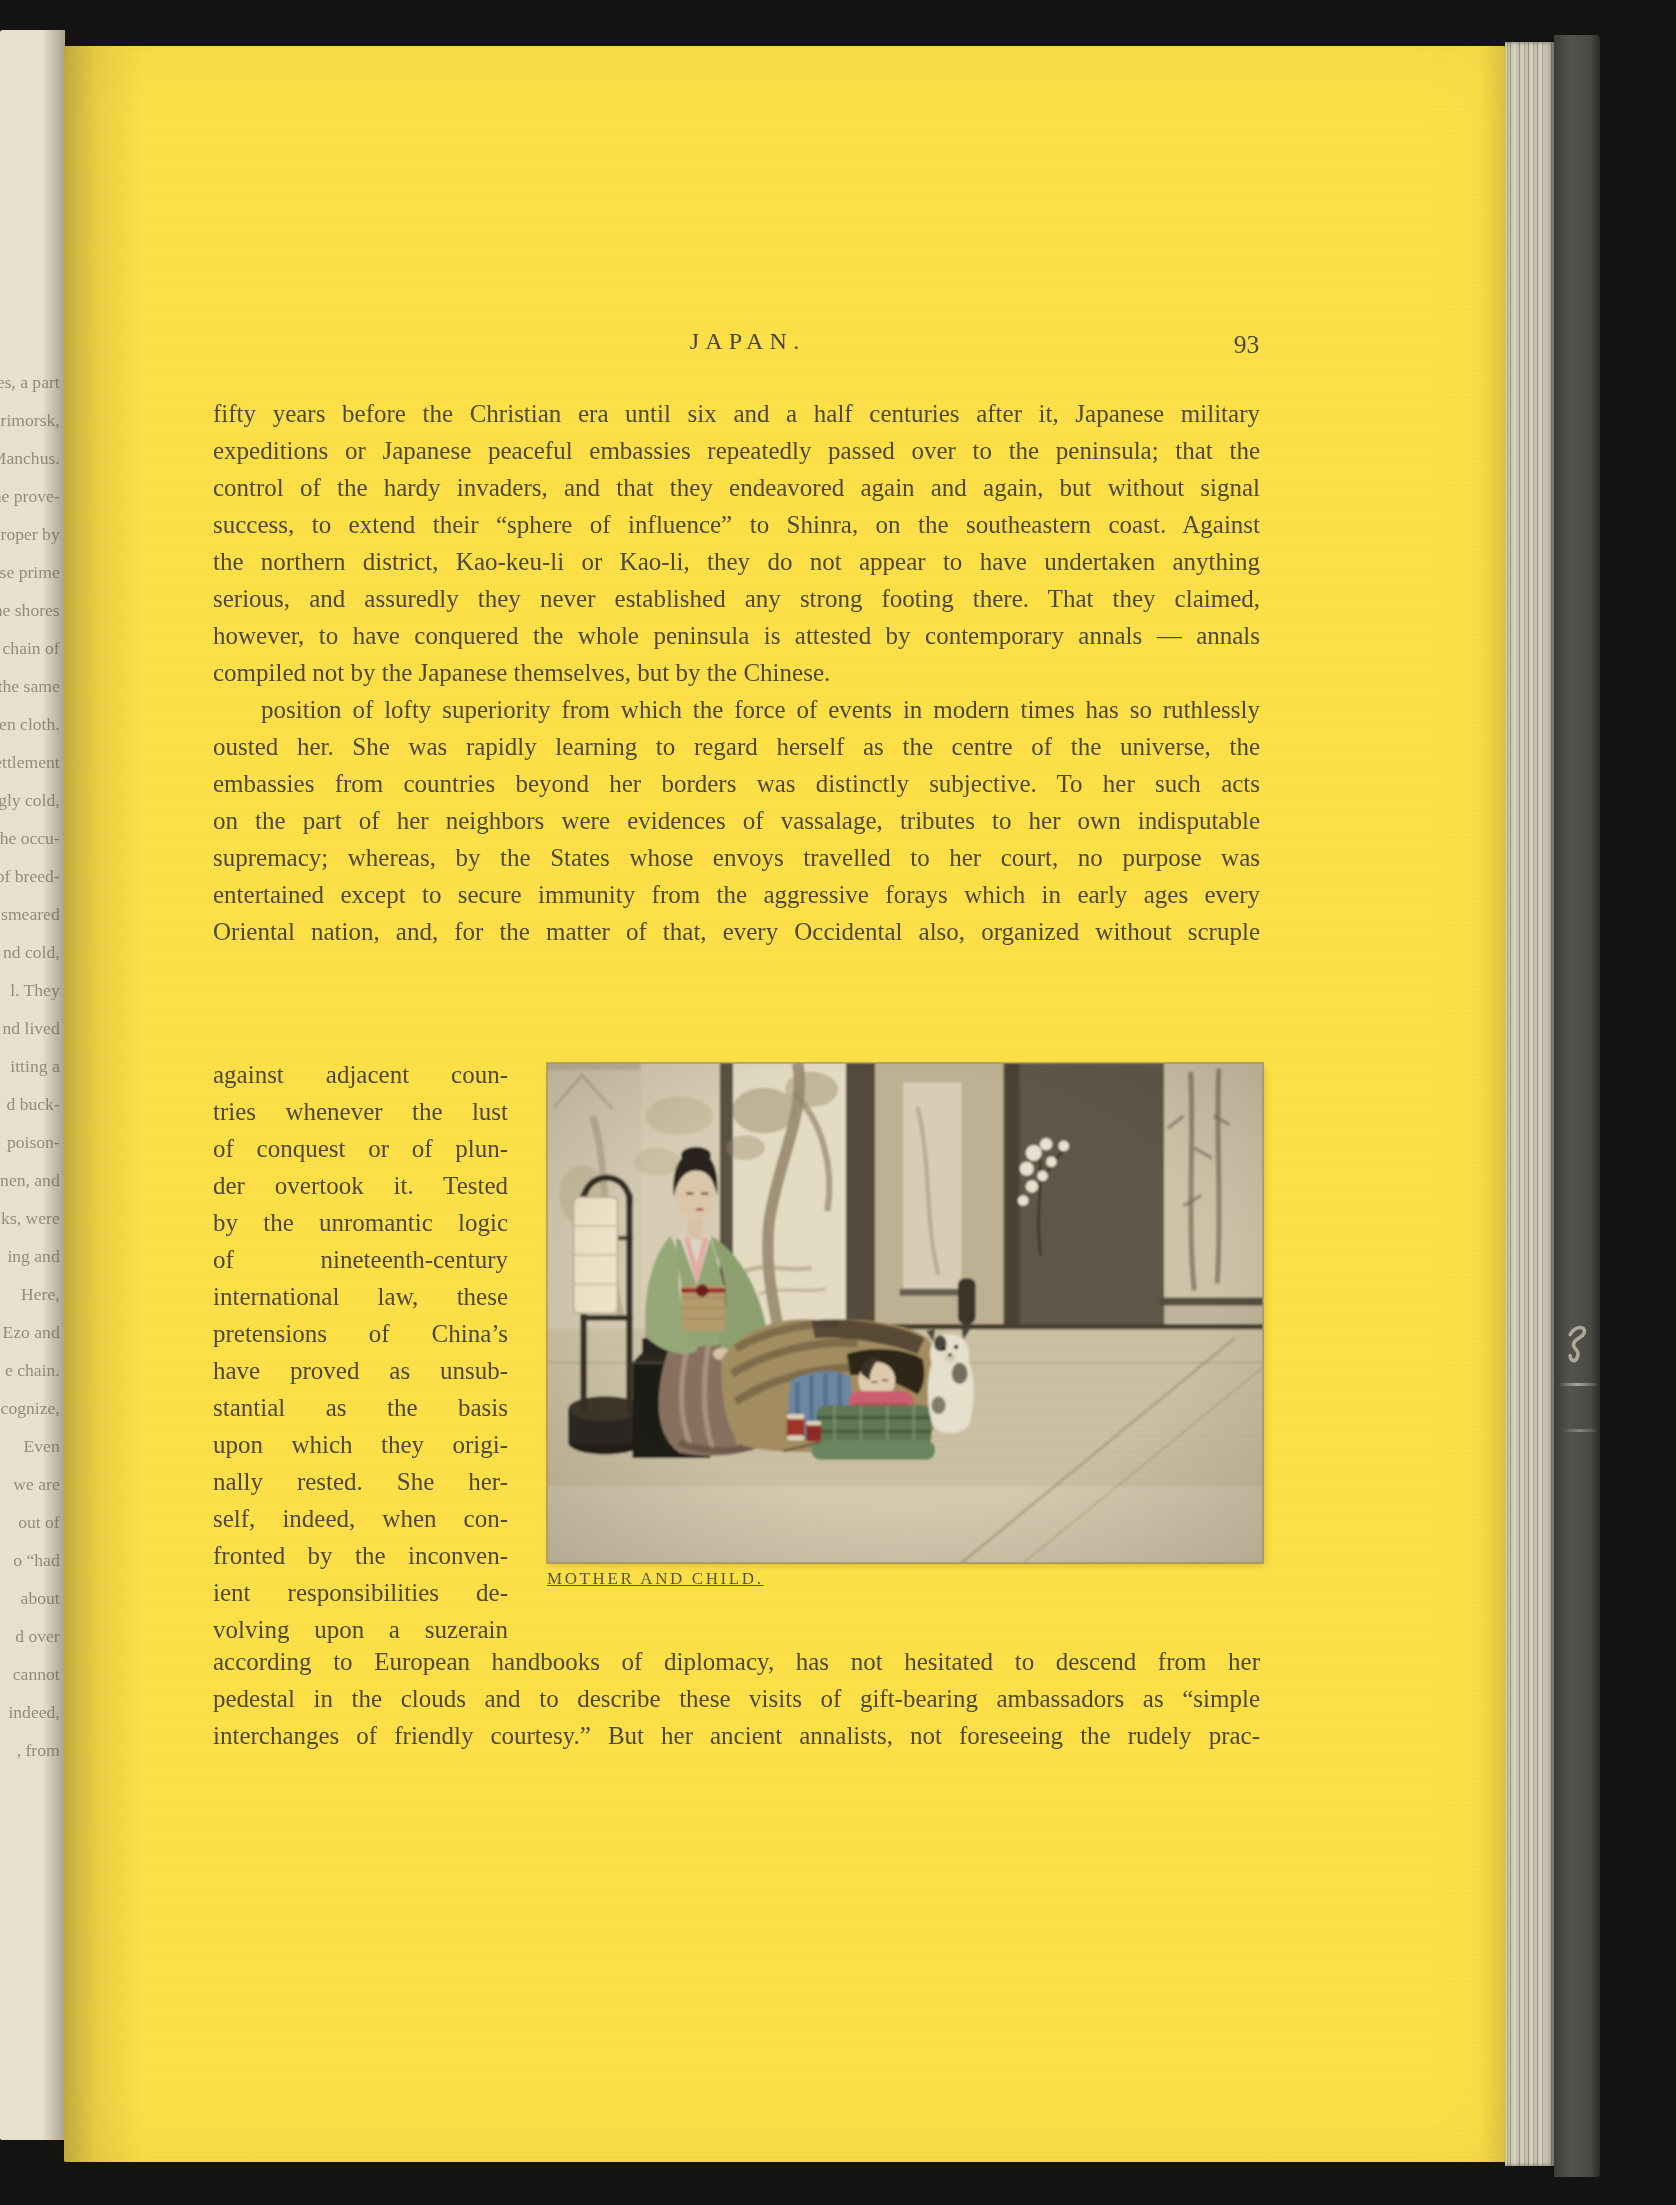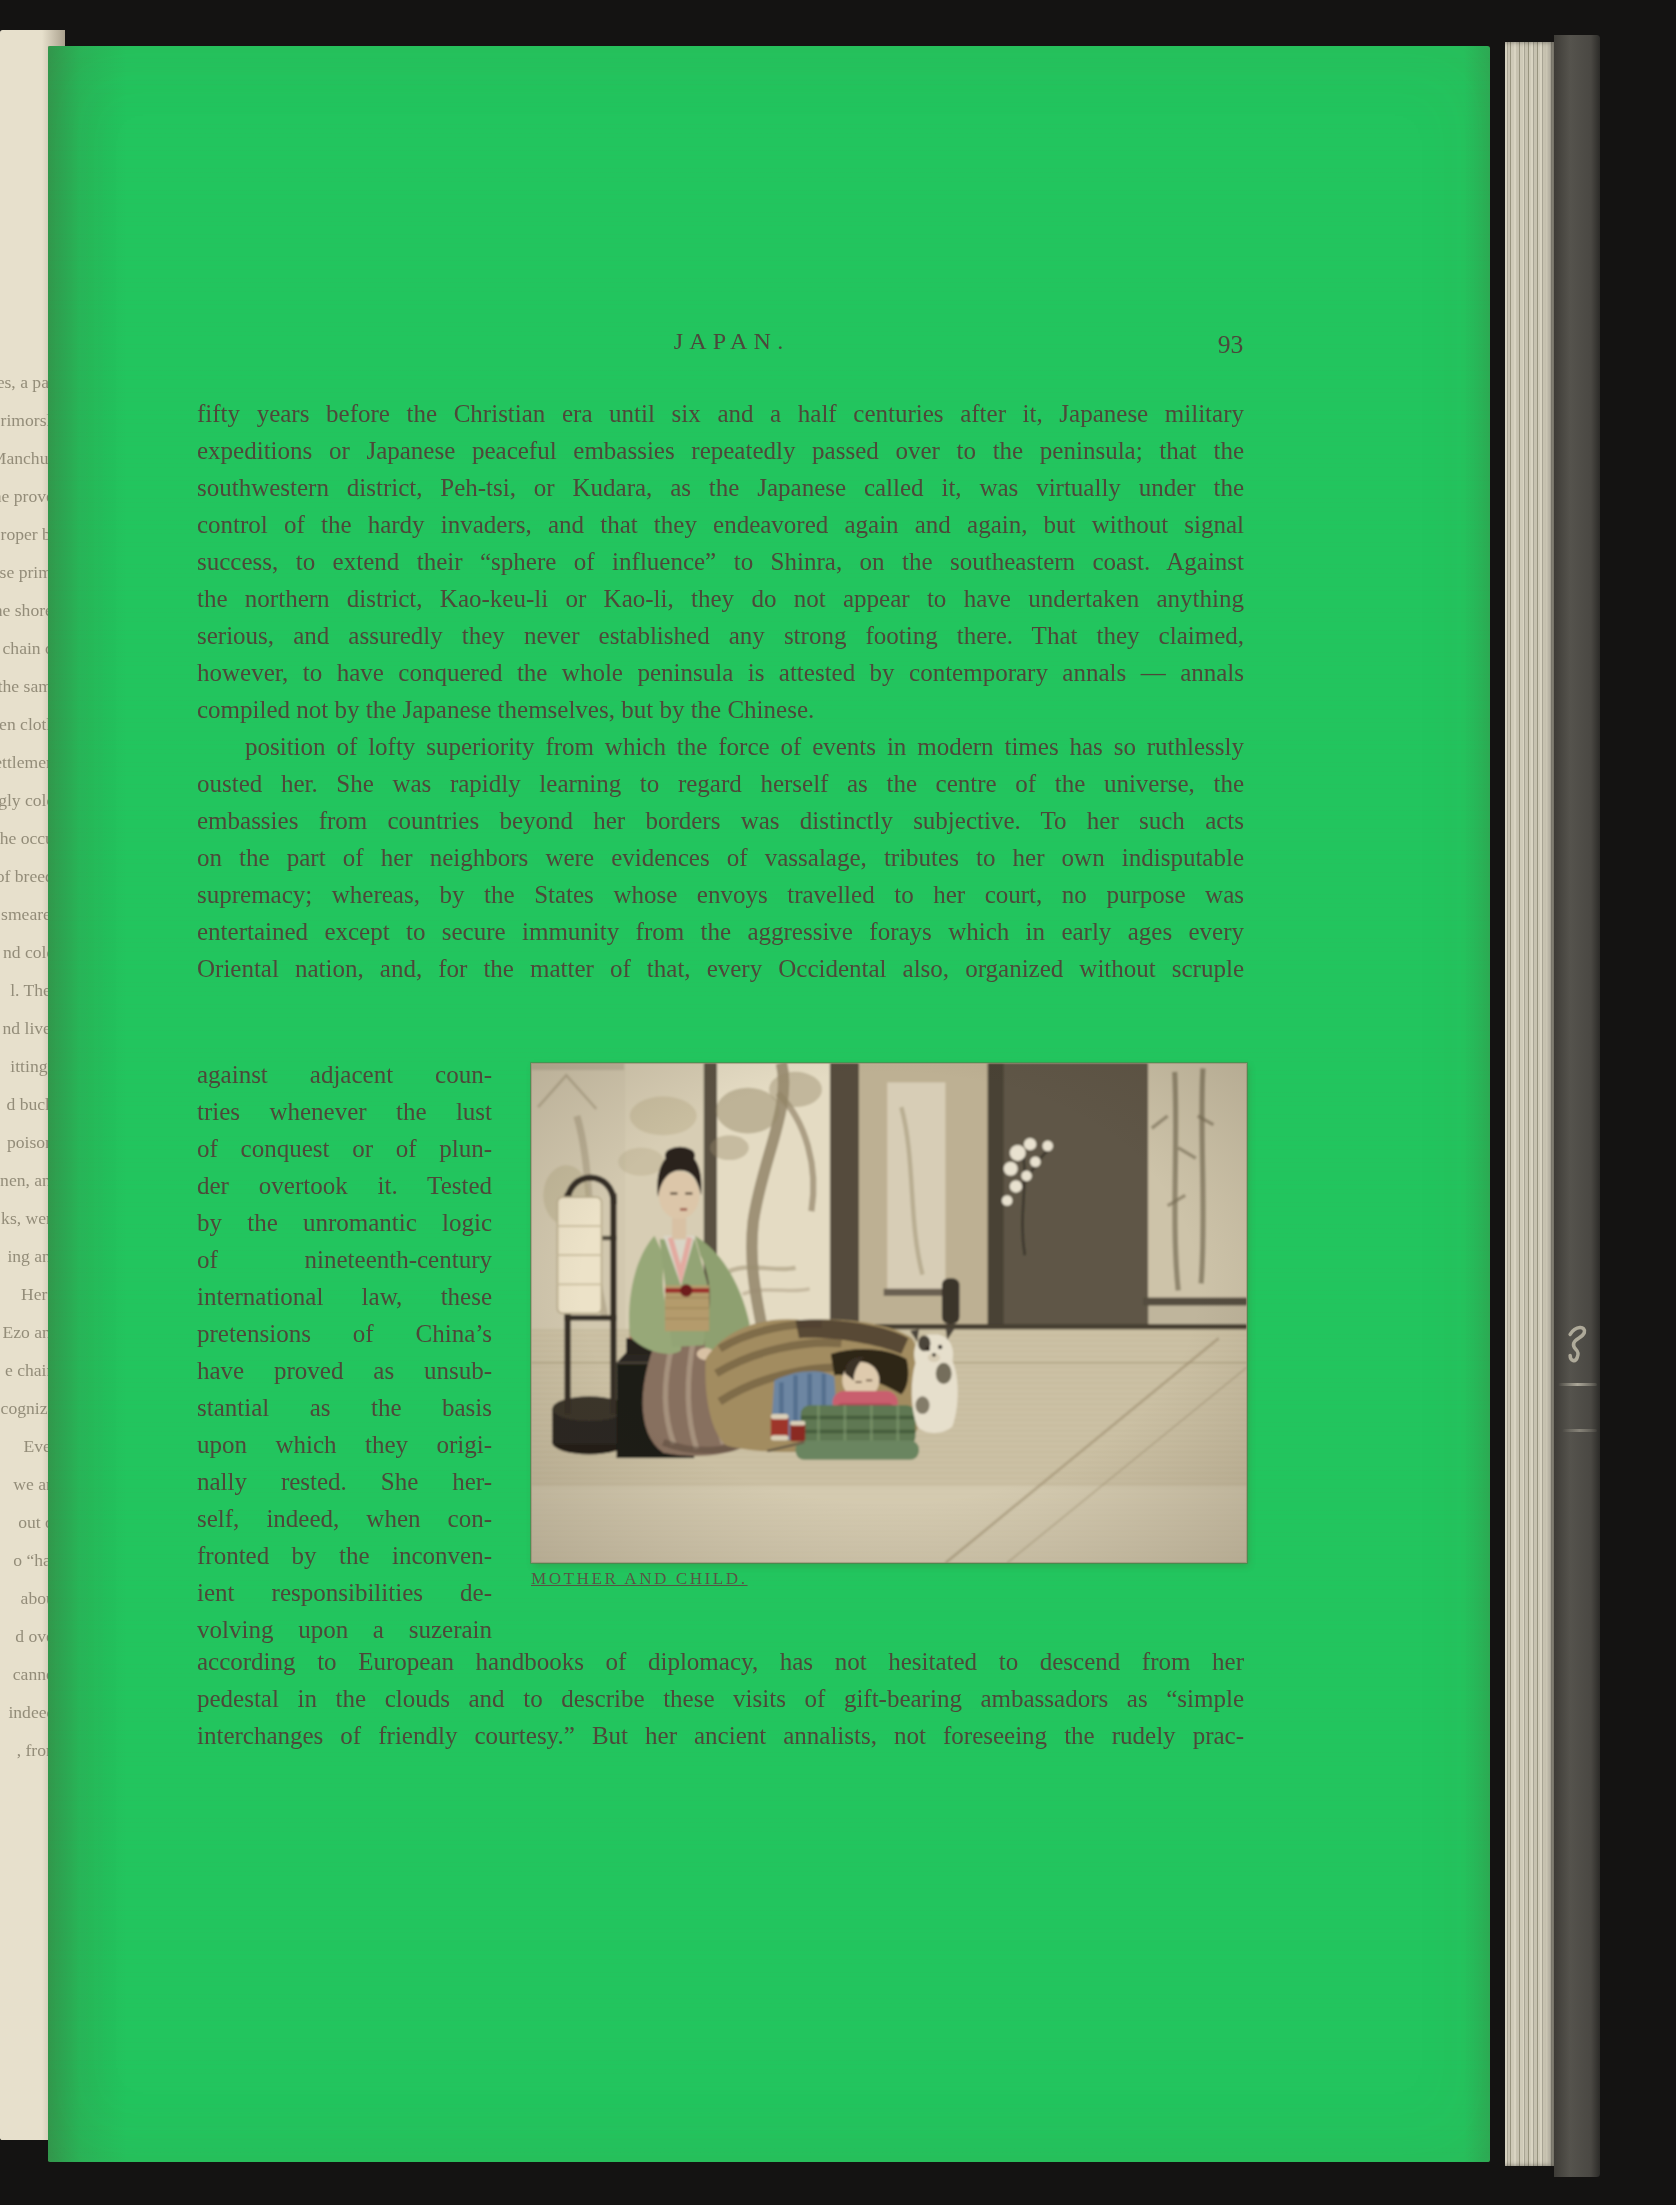--- a/index.html
+++ b/index.html
@@ -20,22 +20,22 @@
 
   
   .prev-page{position:absolute;left:0;top:30px;width:65px;height:2110px;background:#e7e0cc;
              overflow:hidden;border-radius:2.6px 0 0 2.6px;}
   .prev-page .fold{position:absolute;right:0;top:0;width:23px;height:100%;
              background:linear-gradient(90deg,rgba(70,58,40,0),rgba(70,58,40,.38));}
   .ghost-lines{position:absolute;right:5.3px;top:333px;width:106px;text-align:right;
              font-size:17.6px;line-height:38px;color:rgba(96,88,70,.62);white-space:nowrap;}
 
   
-  .page{position:absolute;left:48px;top:46px;width:1442px;height:2116px;
-        background:#22c55e;border-radius:1.8px 2.6px 2.6px 1.8px;
+  .page{position:absolute;left:64px;top:46px;width:1442px;height:2116px;
+        background:#fde047;border-radius:1.8px 2.6px 2.6px 1.8px;
         box-shadow:inset 0 0 79px rgba(125,100,60,.10);}
   .page .texture{position:absolute;inset:0;pointer-events:none;
         background:repeating-linear-gradient(0deg,rgba(120,100,70,.025) 0 0.9px,transparent 0.9px 4.4px);}
   .page .gutter{position:absolute;left:0;top:0;width:79px;height:100%;pointer-events:none;
         background:linear-gradient(90deg,rgba(75,60,40,.30),rgba(75,60,40,.10) 40%,rgba(75,60,40,0));}
   .page .right-shade{position:absolute;right:0;top:0;width:26.5px;height:100%;pointer-events:none;
         background:linear-gradient(270deg,rgba(75,60,40,.16),rgba(75,60,40,0));}
 
   .header{position:absolute;left:150px;top:282px;width:1067px;text-align:center;
           font-size:24px;letter-spacing:6.2px;color:#4c473b;}
@@ -118,21 +118,20 @@
   <div class="page">
     <div class="texture"></div>
 
     <div class="header">JAPAN.</div>
     <div class="pageno">93</div>
 
     <div class="textblock blockA">
       <div class="p1">
           <div class="tline">fifty years before the Christian era until six and a half centuries after it, Japanese military</div>
           <div class="tline">expeditions or Japanese peaceful embassies repeatedly passed over to the peninsula; that the</div>
-          <div class="tline">southwestern district, Peh-tsi, or Kudara, as the Japanese called it, was virtually under the</div>
           <div class="tline">control of the hardy invaders, and that they endeavored again and again, but without signal</div>
           <div class="tline">success, to extend their “sphere of influence” to Shinra, on the southeastern coast. Against</div>
           <div class="tline">the northern district, Kao-keu-li or Kao-li, they do not appear to have undertaken anything</div>
           <div class="tline">serious, and assuredly they never established any strong footing there. That they claimed,</div>
           <div class="tline">however, to have conquered the whole peninsula is attested by contemporary annals — annals</div>
           <div class="tline">compiled not by the Japanese themselves, but by the Chinese.</div>
         </div>
       <div class="p2">
           <div class="tline">position of lofty superiority from which the force of events in modern times has so ruthlessly</div>
           <div class="tline">ousted her. She was rapidly learning to regard herself as the centre of the universe, the</div>

